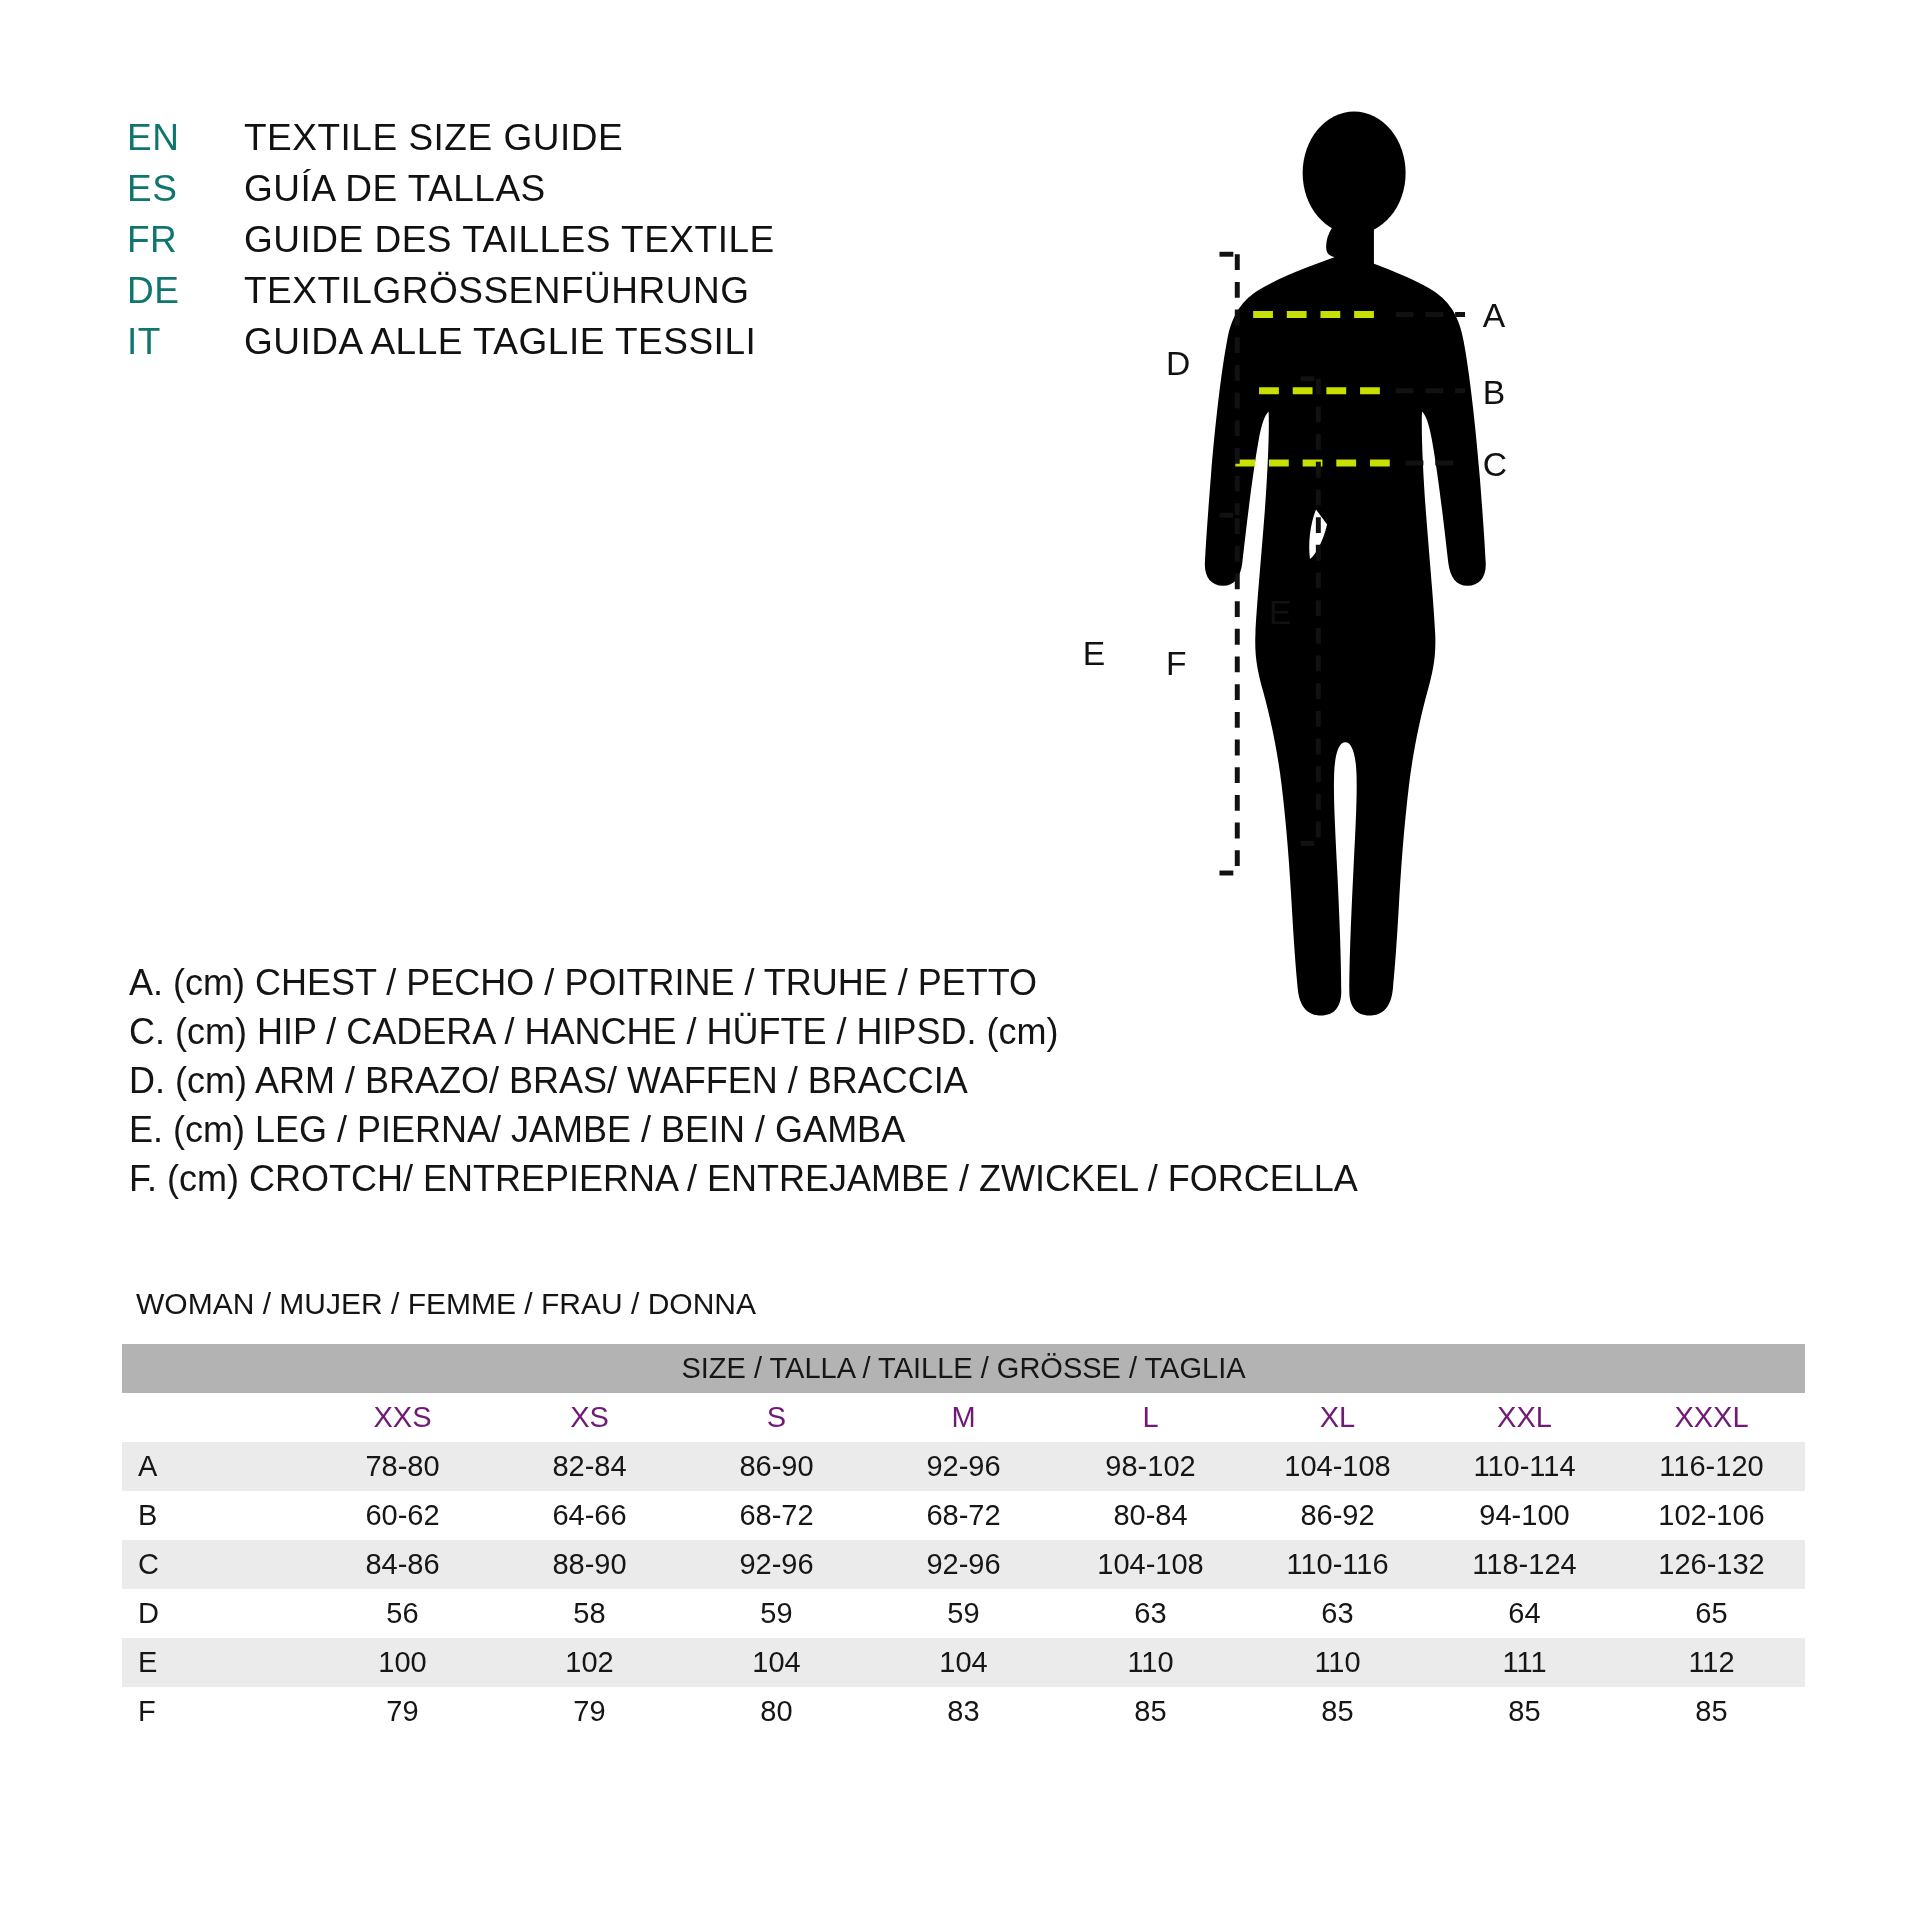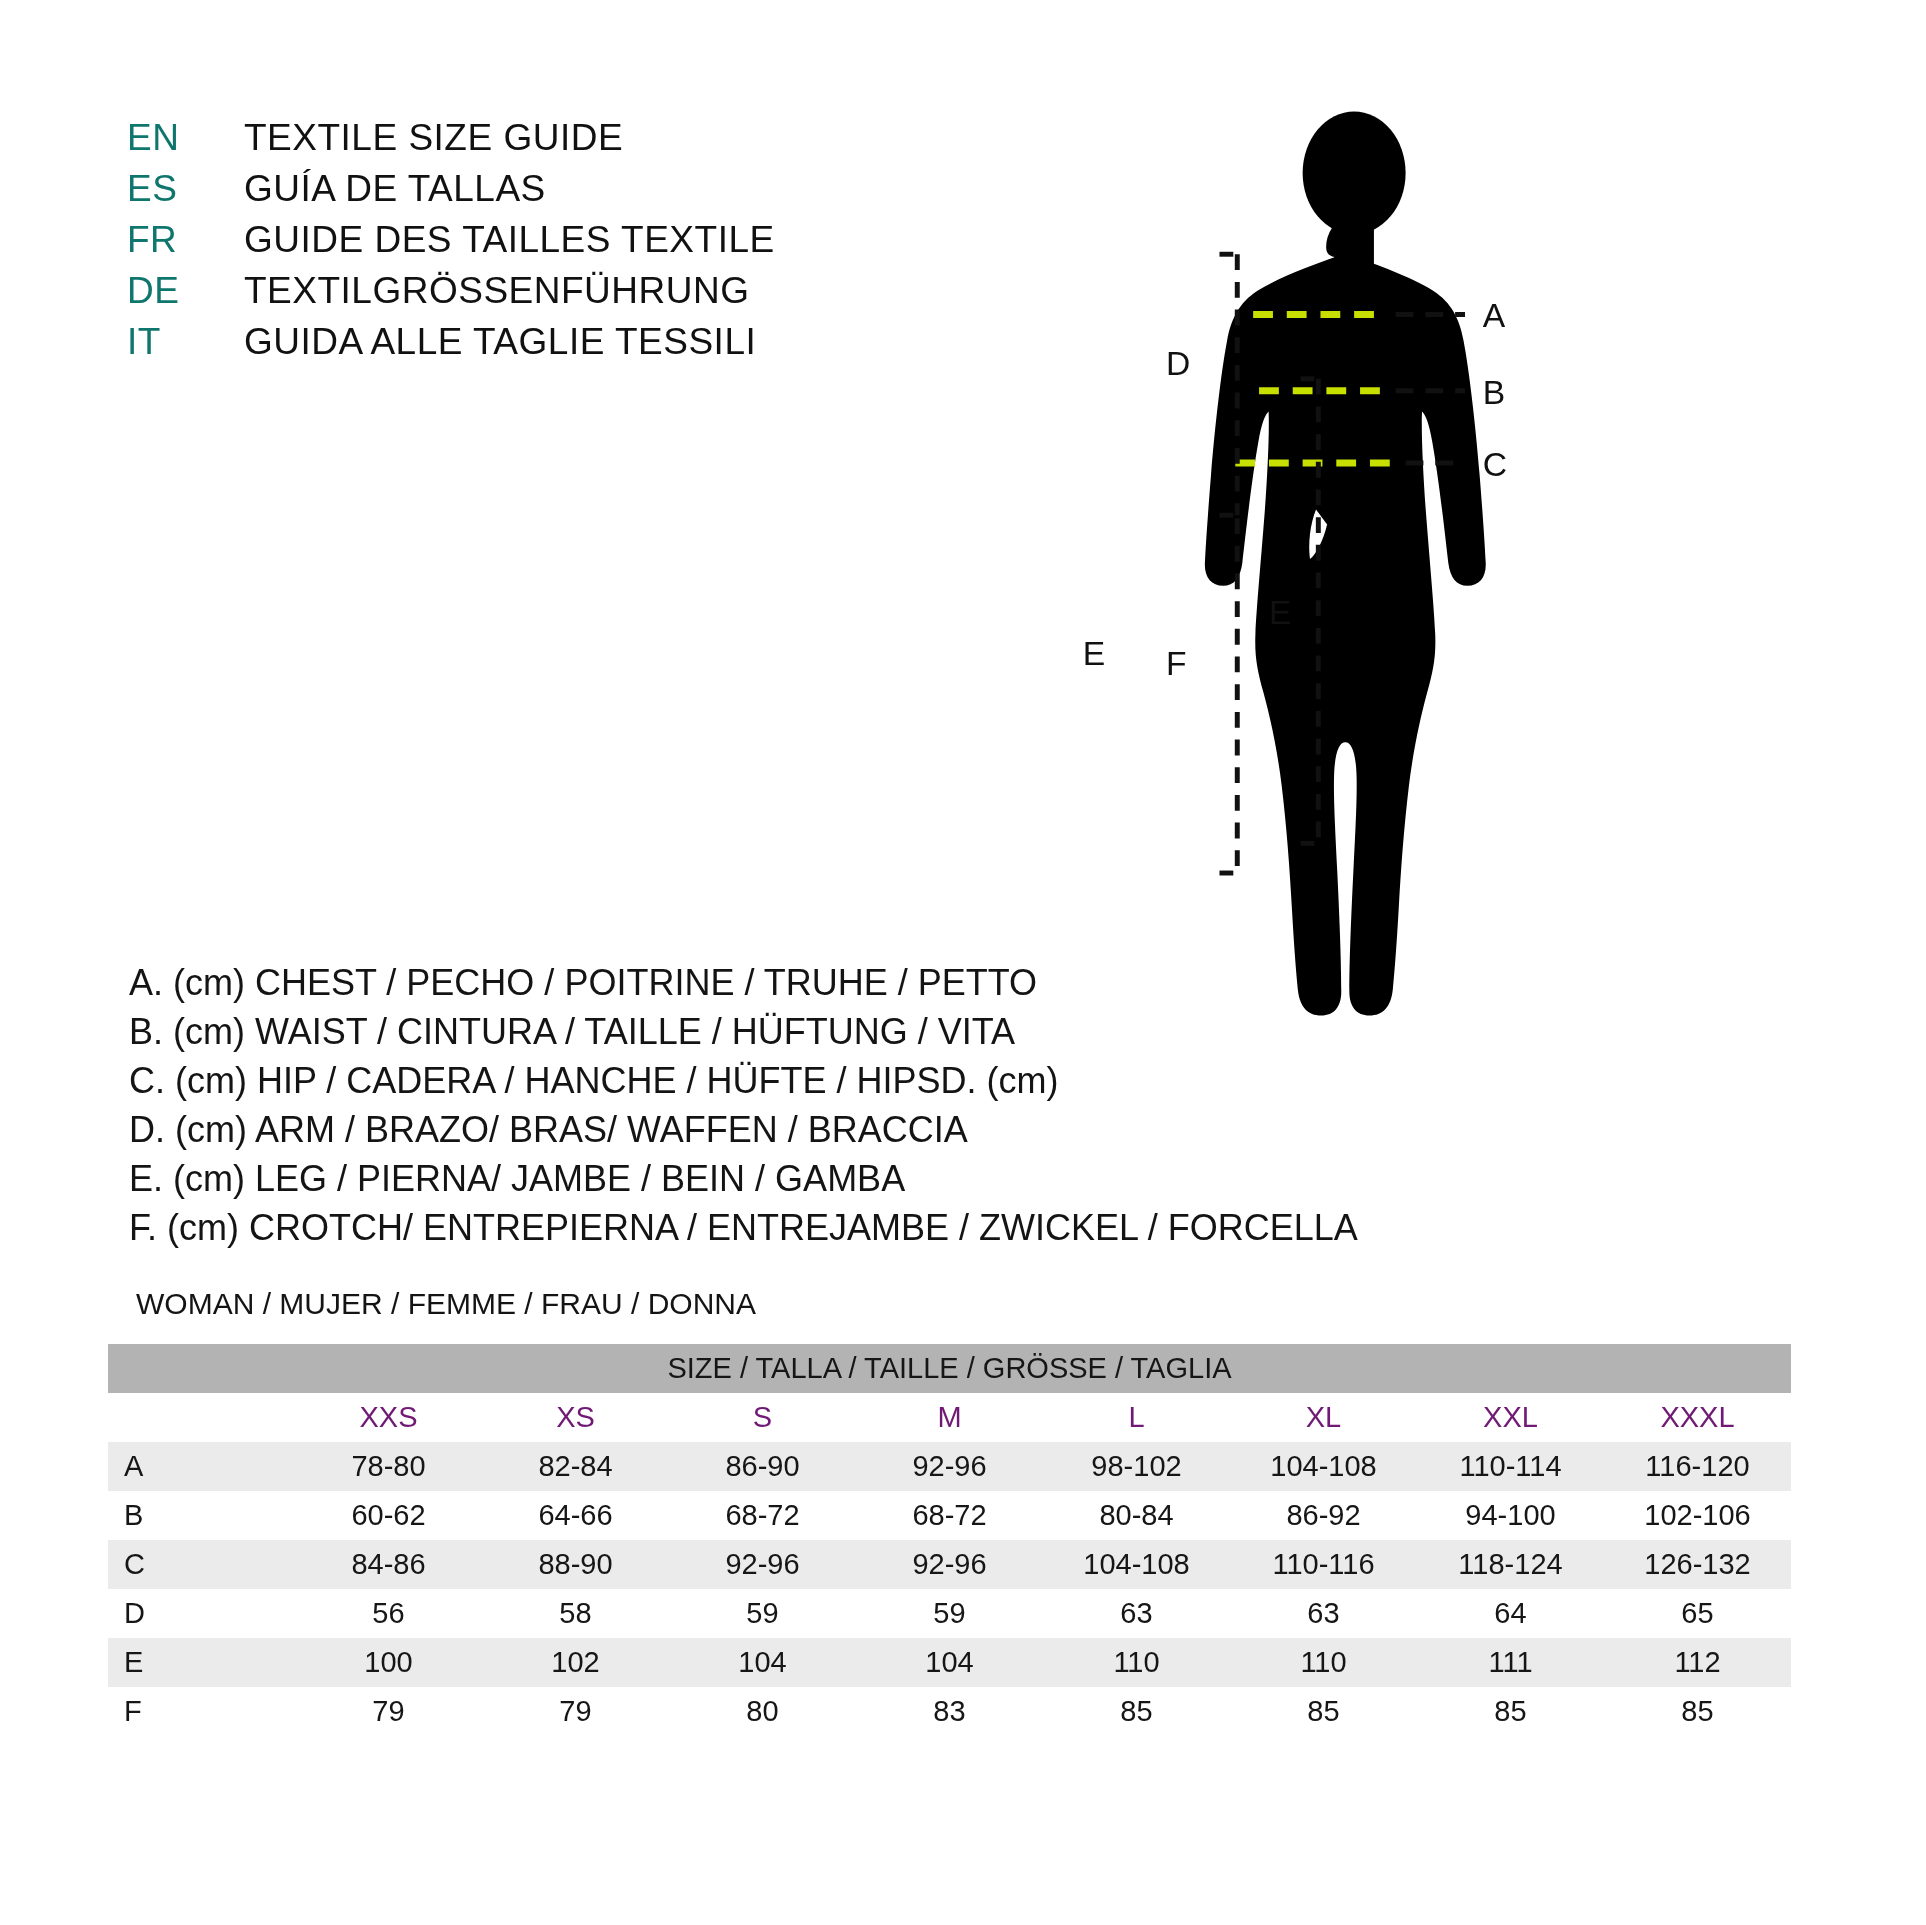--- a/index.html
+++ b/index.html
@@ -62,21 +62,21 @@
     left: 136px;
     top: 1287px;
     font-size: 30px;
     color: #141414;
     white-space: nowrap;
   }
 
   
   .table-wrap {
     position: absolute;
-    left: 108px;
+    left: 122px;
     top: 1344px;
     width: 1683px;
   }
   table.size-table {
     border-collapse: collapse;
     width: 1683px;
     table-layout: fixed;
   }
   table.size-table td, table.size-table th {
     font-weight: normal;
@@ -151,21 +151,20 @@
       <span class="title-text">TEXTILGRÖSSENFÜHRUNG</span>
     </div>
     <div class="title-row">
       <span class="title-lang">IT</span>
       <span class="title-text">GUIDA ALLE TAGLIE TESSILI</span>
     </div>
   </div>
 
   <div class="legend-block">
     <div class="legend-row">A. (cm) CHEST / PECHO / POITRINE / TRUHE / PETTO</div>
-    <div class="legend-row">B. (cm) WAIST / CINTURA / TAILLE / HÜFTUNG / VITA</div>
     <div class="legend-row">C. (cm) HIP / CADERA / HANCHE / HÜFTE / HIPSD. (cm)</div>
     <div class="legend-row">D. (cm) ARM / BRAZO/ BRAS/ WAFFEN / BRACCIA</div>
     <div class="legend-row">E. (cm) LEG / PIERNA/ JAMBE / BEIN / GAMBA</div>
     <div class="legend-row">F. (cm) CROTCH/ ENTREPIERNA / ENTREJAMBE / ZWICKEL / FORCELLA</div>
   </div>
 
   <div class="section-label">WOMAN / MUJER / FEMME / FRAU / DONNA</div>
 
   <div class="table-wrap">
     <table class="size-table">

